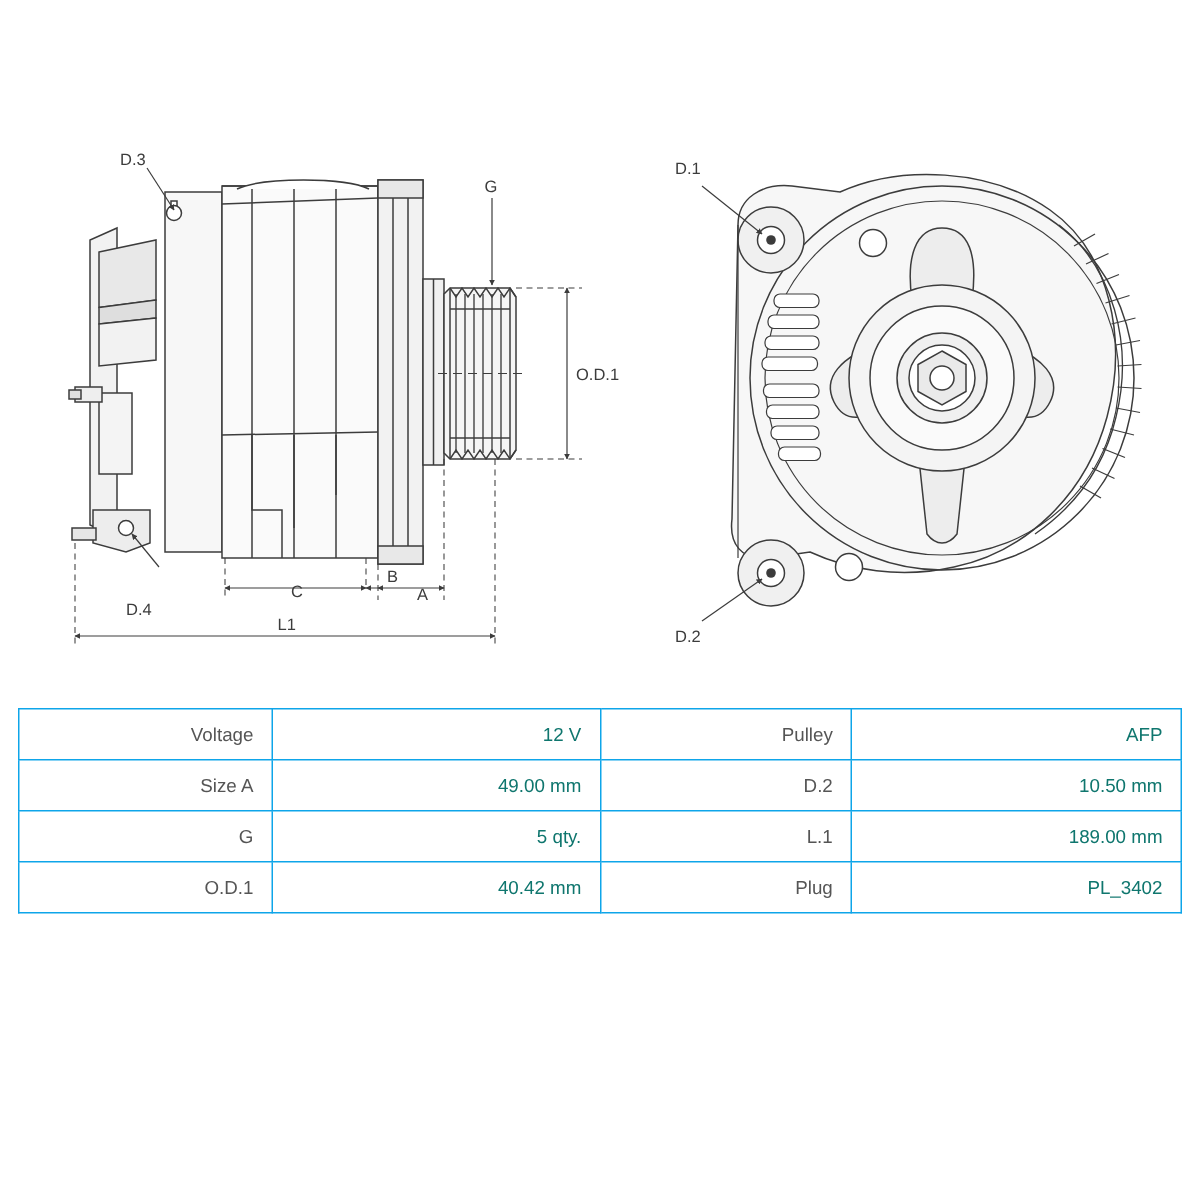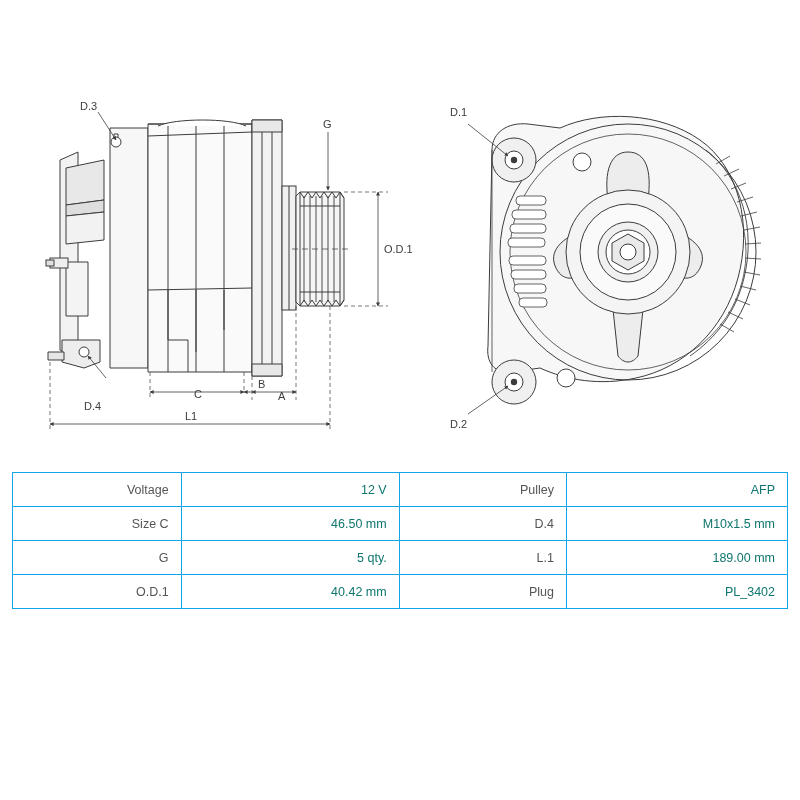--- a/index.html
+++ b/index.html
@@ -260,24 +260,24 @@
 
   <table id="spec-table">
     <tbody>
       <tr>
         <td class="label">Voltage</td>
         <td class="value">12 V</td>
         <td class="label">Pulley</td>
         <td class="value">AFP</td>
       </tr>
       <tr>
-        <td class="label">Size C</td>
-        <td class="value">46.50 mm</td>
-        <td class="label">D.4</td>
-        <td class="value">M10x1.5 mm</td>
+        <td class="label">Size A</td>
+        <td class="value">49.00 mm</td>
+        <td class="label">D.2</td>
+        <td class="value">10.50 mm</td>
       </tr>
       <tr>
         <td class="label">G</td>
         <td class="value">5 qty.</td>
         <td class="label">L.1</td>
         <td class="value">189.00 mm</td>
       </tr>
       <tr>
         <td class="label">O.D.1</td>
         <td class="value">40.42 mm</td>

